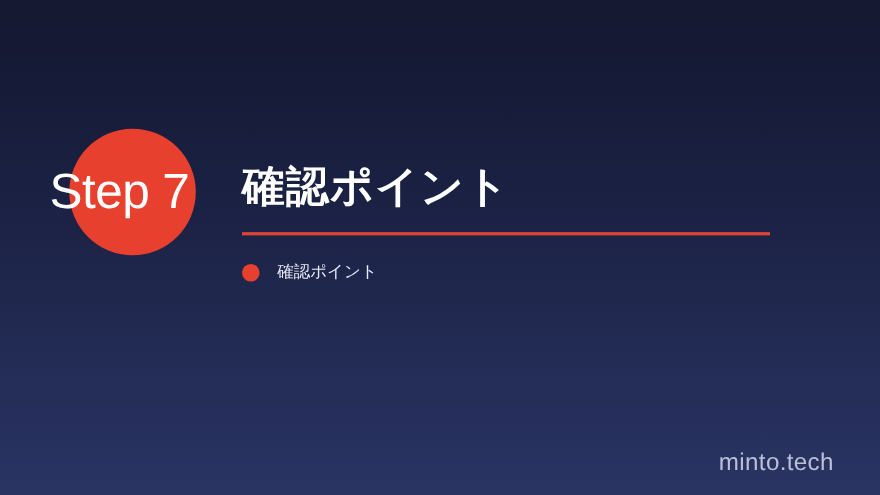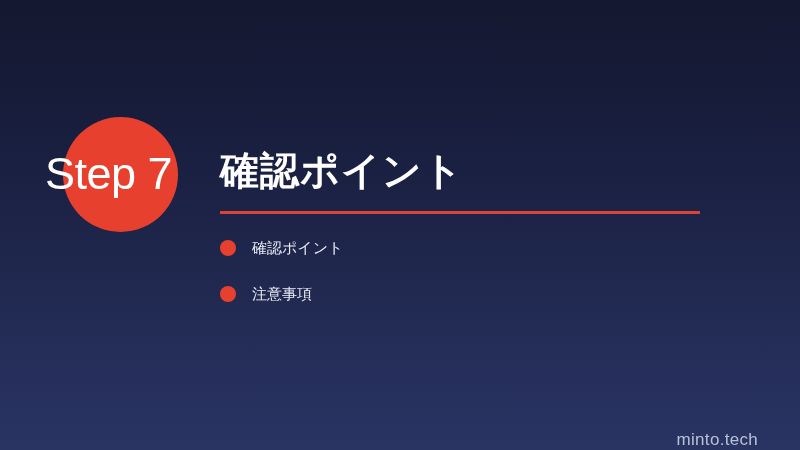--- a/index.html
+++ b/index.html
@@ -98,23 +98,23 @@
     line-height: 18px;
     color: #e9ecf5;
     font-size: 15px;
     white-space: nowrap;
   }
 
   
   .watermark {
     position: absolute;
     right: 42px;
-    bottom: 0;
+    bottom: 17px;
     color: #b9c0d8;
-    font-size: 17px;
+    font-size: 22px;
     letter-spacing: 0.3px;
     white-space: nowrap;
     margin-top: 32px;
   }
 </style>
 </head>
 <body>
 
 <div id="slide">
 
@@ -126,22 +126,18 @@
   <div class="title-rule"></div>
 
   <div class="bullets">
 
     <div class="bullet-row">
       <span class="bullet-dot"></span>
       <span class="bullet-text">確認ポイント</span>
     </div>
 
 
-    <div class="bullet-row">
-      <span class="bullet-dot"></span>
-      <span class="bullet-text">注意事項</span>
-    </div>
 
   </div>
 
   <div class="watermark">minto.tech</div>
 
 </div>
 
 </body></html>

